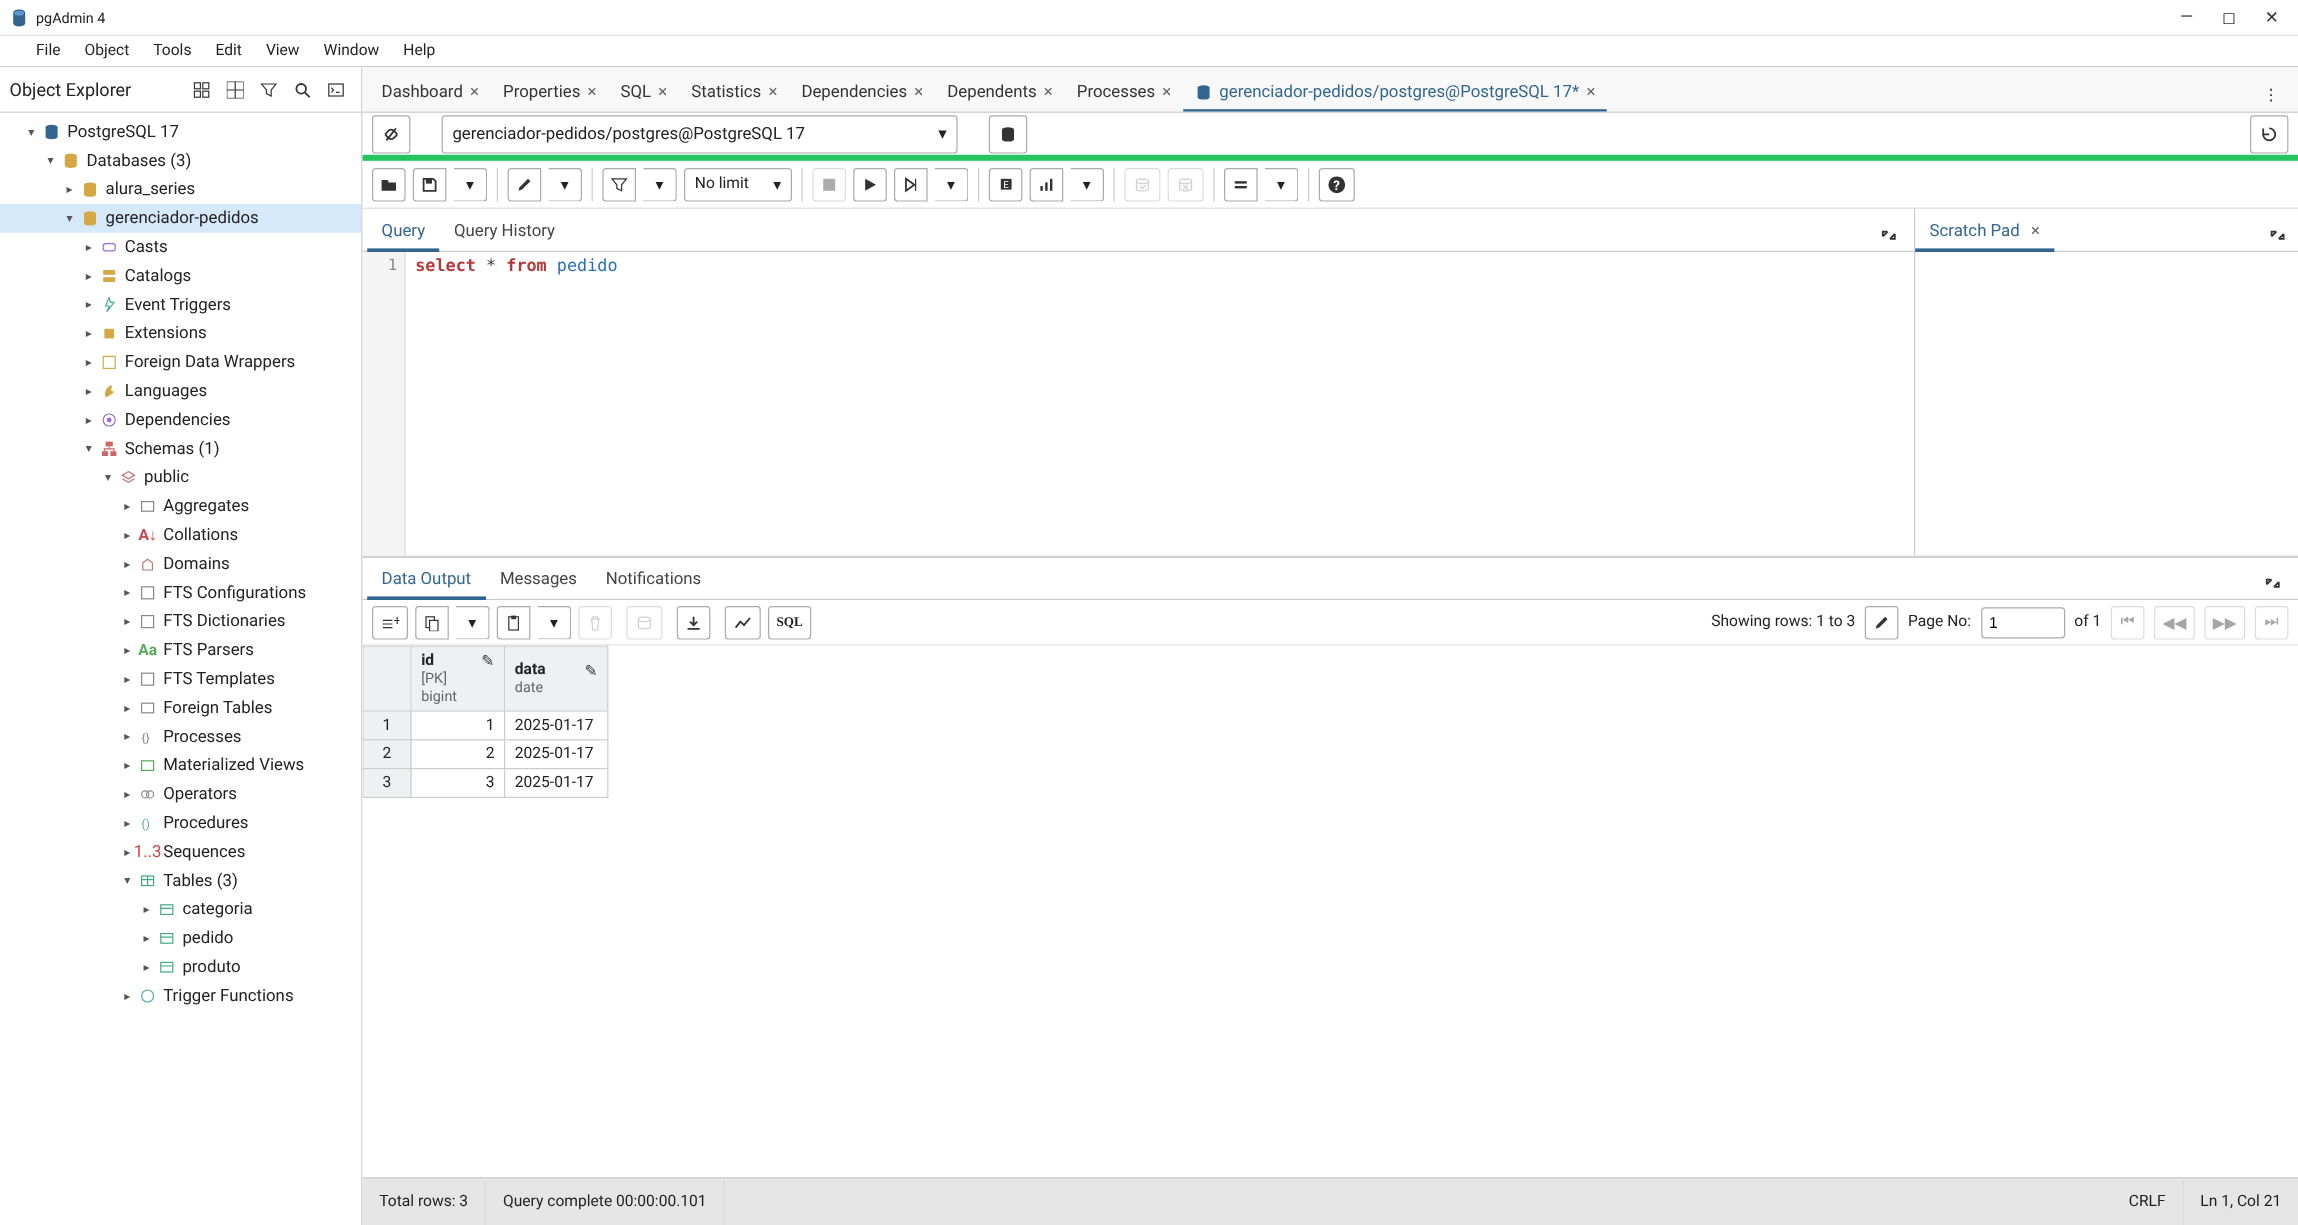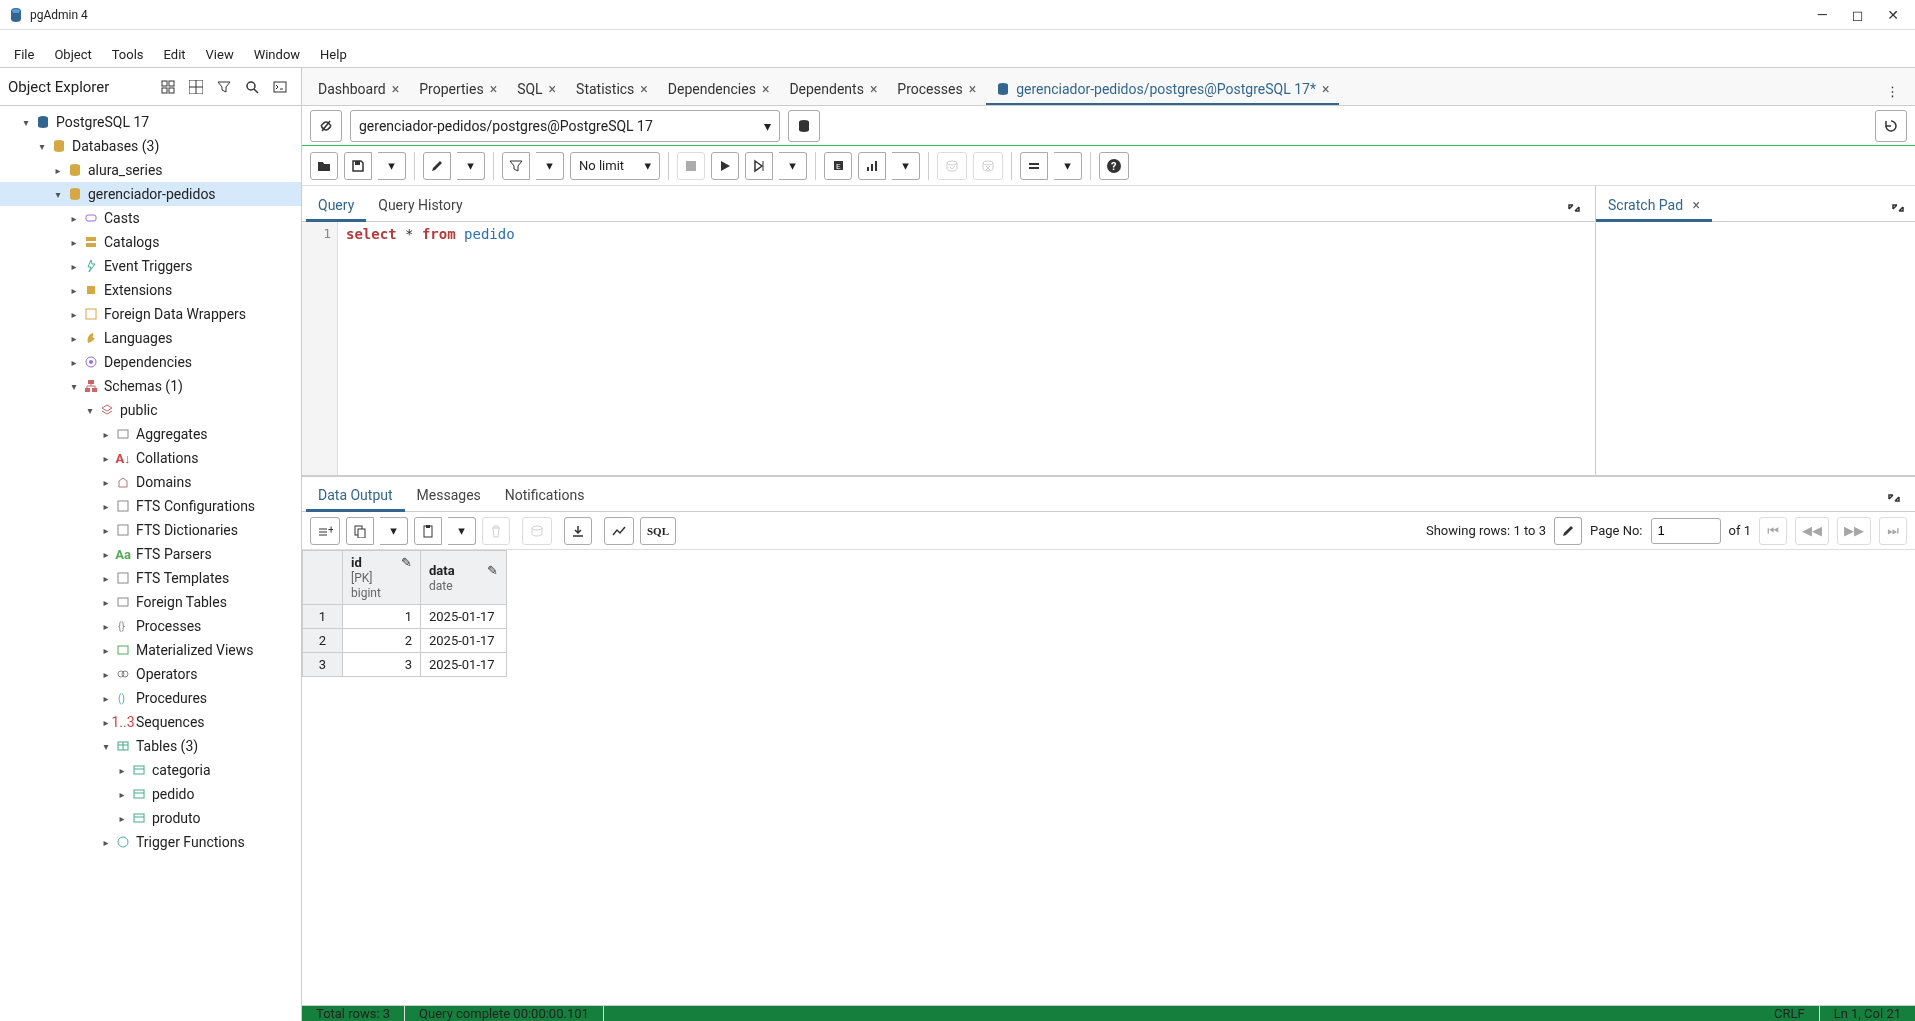--- a/index.html
+++ b/index.html
@@ -6,21 +6,21 @@
 body { font-family: -apple-system, BlinkMacSystemFont, "Segoe UI", Roboto, Arial, sans-serif; font-size: 13px; color: #222; background: #fff; overflow: hidden; height: 100vh; display: flex; flex-direction: column; }
 
 
 .titlebar { height: 30px; display: flex; align-items: center; padding: 0 8px; background:#fff; border-bottom: 1px solid #e0e0e0; }
 .titlebar .logo { width:16px; height:16px; margin-right:6px; display:inline-flex; align-items:center; justify-content:center;}
 .titlebar .title { font-size:12px; }
 .titlebar .win-controls { margin-left:auto; display:flex; gap:24px; padding-right:8px;}
 .titlebar .win-controls span { font-size:14px; color:#333; cursor:pointer;}
 
 
-.menubar { height:26px; display:flex; align-items:center; padding:0 4px; background:#fff; border-bottom:1px solid #ccc;margin-top:12px;}
+.menubar { height:26px; display:flex; align-items:center; padding:0 20px; background:#fff; border-bottom:1px solid #ccc;}
 .menubar span { padding:4px 10px; cursor:pointer; font-size:13px;}
 
 
 .main { flex:1; display:flex; overflow:hidden;}
 
 
 .sidebar { width:302px; border-right:1px solid #ccc; display:flex; flex-direction:column; background:#fff;}
 .sidebar-header { height:38px; display:flex; align-items:center; padding:0 8px; border-bottom:1px solid #ccc;}
 .sidebar-header .label { font-size:15px; flex:1;}
 .sidebar-header .tools { display:flex; gap:2px;}
@@ -37,21 +37,21 @@
 
 
 .tabs-row { height:38px; display:flex; align-items:flex-end; border-bottom:1px solid #ccc; padding:0 6px; overflow:hidden; background:#f8f8f8;}
 .tab { display:flex; align-items:center; padding:8px 10px; font-size:14px; cursor:pointer; color:#333; gap:6px; position:relative;}
 .tab.active { color:#326690;}
 .tab.active::after { content:""; position:absolute; left:0; right:0; bottom:-1px; height:3px; background:#326690;}
 .tab .close { color:#666; font-size:14px;}
 .tabs-row .more { margin-left:auto; padding:6px 10px;}
 
 
-.conn-row { height:40px; display:flex; align-items:center; padding:4px 8px; gap:8px; border-bottom:1px solid #22c55e;}
+.conn-row { height:40px; display:flex; align-items:center; padding:4px 8px; gap:26px; border-bottom:5px solid #22c55e;}
 .sel-box { flex:0 0 430px; height:32px; border:1px solid #aaa; border-radius:3px; display:flex; align-items:center; padding:0 8px; font-size:14px; justify-content:space-between;}
 .btn-box { width:32px; height:32px; border:1px solid #aaa; border-radius:3px; display:inline-flex; align-items:center; justify-content:center; cursor:pointer;}
 .reset-right { margin-left:auto;}
 
 
 .toolbar { height:40px; display:flex; align-items:center; padding:4px 8px; gap:6px; border-bottom:1px solid #ddd;}
 .toolbar .sep { width:1px; height:28px; background:#ccc; margin:0 2px;}
 .tbtn { height:28px; min-width:28px; border:1px solid #aaa; border-radius:3px; display:inline-flex; align-items:center; justify-content:center; cursor:pointer; padding:0 6px; background:#fff;}
 .tbtn.split { border-left:none; border-top-left-radius:0; border-bottom-left-radius:0;}
 .tbtn.left { border-top-right-radius:0; border-bottom-right-radius:0;}
@@ -94,21 +94,21 @@
 table.grid { border-collapse:collapse;}
 table.grid th, table.grid td { border:1px solid #ccc; padding:4px 8px; font-size:13px;}
 table.grid th { background:#eef0f2; text-align:left; font-weight:normal; position:relative;}
 table.grid .rownum { background:#eef0f2; text-align:center; width:40px;}
 table.grid td.num { text-align:right;}
 .col-head { display:flex; justify-content:space-between; align-items:flex-start; gap:8px;}
 .col-head .edit { color:#333;}
 .col-sub { color:#666; font-size:12px;}
 
 
-.statusbar { height:16px; border-top:1px solid #ccc; display:flex; align-items:center; font-size:13px; background:#15803d;}
+.statusbar { height:40px; border-top:1px solid #ccc; display:flex; align-items:center; font-size:13px; background:#e5e5e5;}
 .statusbar .cell { padding:0 14px; border-right:1px solid #ddd; height:100%; display:flex; align-items:center;}
 .statusbar .spacer { flex:1;}
 
 svg { display:block;}
 </style>
 </head>
 <body>
 
 <div class="titlebar">
   <span class="logo">

